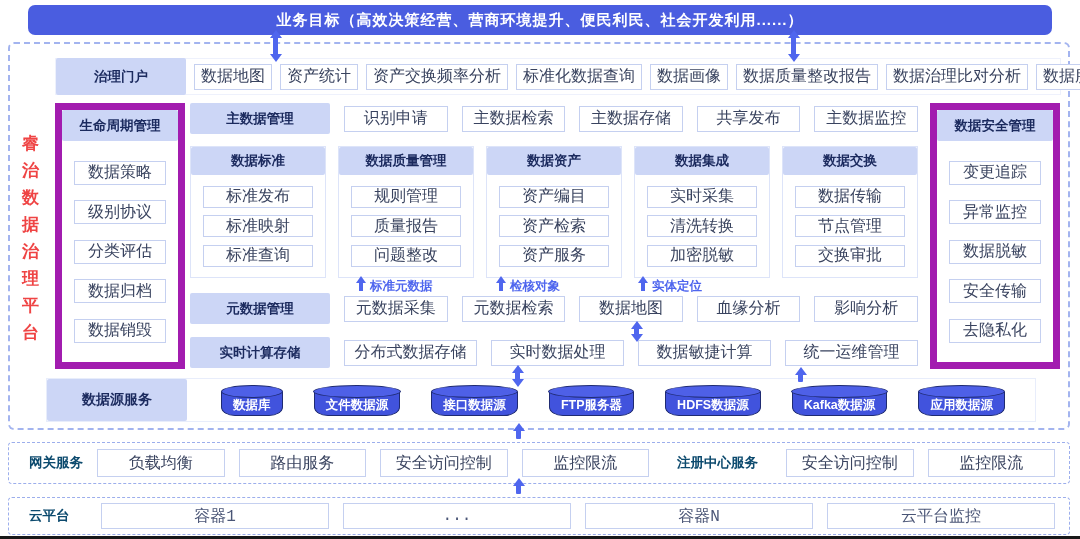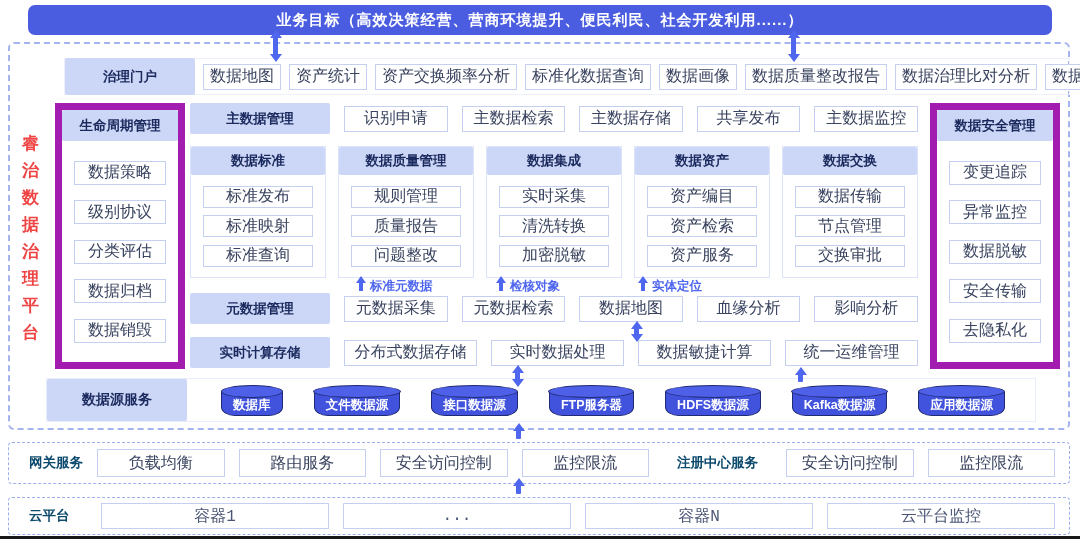--- a/index.html
+++ b/index.html
@@ -28,21 +28,21 @@
     background:#ccd6f6;color:#1b2a5e;font-weight:bold;font-size:13.5px;
     display:flex;align-items:center;justify-content:center;border-radius:2px;flex:none;
   }
   .chip{
     background:#fff;border:1px solid #c5d0f0;color:#39435f;font-size:16px;
     display:flex;align-items:center;justify-content:center;white-space:nowrap;
     box-sizing:border-box;
   }
   
   .portal{
-    position:absolute;left:64px;top:58px;width:1006px;height:37px;
+    position:absolute;left:55px;top:58px;width:1006px;height:37px;
     display:flex;align-items:center;gap:8px;border:1px solid #eef1fc;box-sizing:border-box;
   }
   .portal .hdr{width:130px;height:37px;}
   .portal .chip{flex:1 1 auto;height:26px;padding:0 6px;}
   
   .sidepanel{
     position:absolute;top:103px;width:130px;height:266px;
     display:flex;flex-direction:column;border:7px solid #a21caf;box-sizing:border-box;background:#fff;
   }
   .sidepanel .hdr{height:31px;}
@@ -178,33 +178,33 @@
   </div>
   <div class="col">
     <div class="hdr">数据质量管理</div>
     <div class="items">
       <div class="chip">规则管理</div>
       <div class="chip">质量报告</div>
       <div class="chip">问题整改</div>
     </div>
   </div>
   <div class="col">
+    <div class="hdr">数据资产</div>
+    <div class="items">
+      <div class="chip">资产编目</div>
+      <div class="chip">资产检索</div>
+      <div class="chip">资产服务</div>
+    </div>
+  </div>
+  <div class="col">
     <div class="hdr">数据集成</div>
     <div class="items">
       <div class="chip">实时采集</div>
       <div class="chip">清洗转换</div>
       <div class="chip">加密脱敏</div>
-    </div>
-  </div>
-  <div class="col">
-    <div class="hdr">数据资产</div>
-    <div class="items">
-      <div class="chip">资产编目</div>
-      <div class="chip">资产检索</div>
-      <div class="chip">资产服务</div>
     </div>
   </div>
   <div class="col">
     <div class="hdr">数据交换</div>
     <div class="items">
       <div class="chip">数据传输</div>
       <div class="chip">节点管理</div>
       <div class="chip">交换审批</div>
     </div>
   </div>

